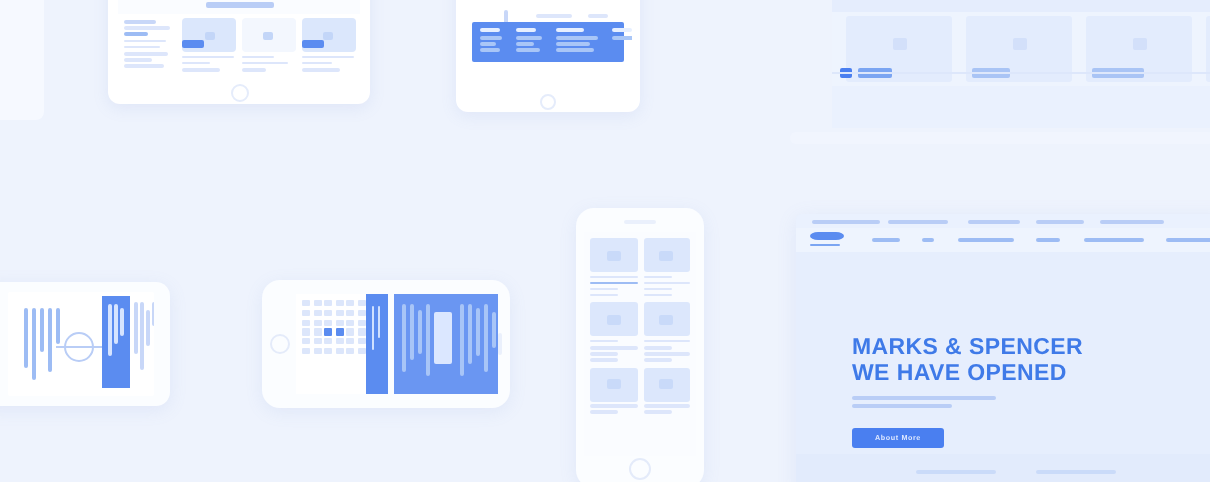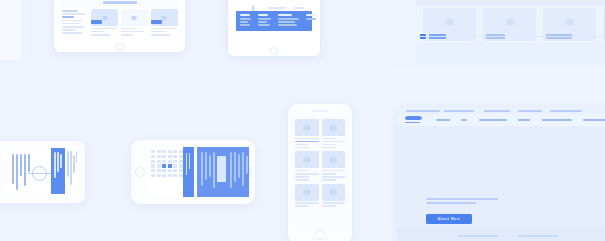--- a/index.html
+++ b/index.html
@@ -414,20 +414,22 @@
       <div id="site-menu">
         <i style="width:14px"></i>
         <i style="width:6px"></i>
         <i style="width:28px"></i>
         <i style="width:12px"></i>
         <i style="width:30px"></i>
         <i style="width:26px"></i>
       </div>
     </div>
     <div id="hero">
+      <div id="hero-h1">MARKS &amp; SPENCER
+WE HAVE OPENED</div>
       <div id="hero-sub">
         <i></i>
           <i class="s"></i>
       </div>
       <div id="hero-btn">About More</div>
     </div>
     <div id="site-bottom">
       <span class="b" style="left:60px;top:8px;width:40px"></span>
       <span class="b" style="left:120px;top:8px;width:40px"></span>
     </div>

